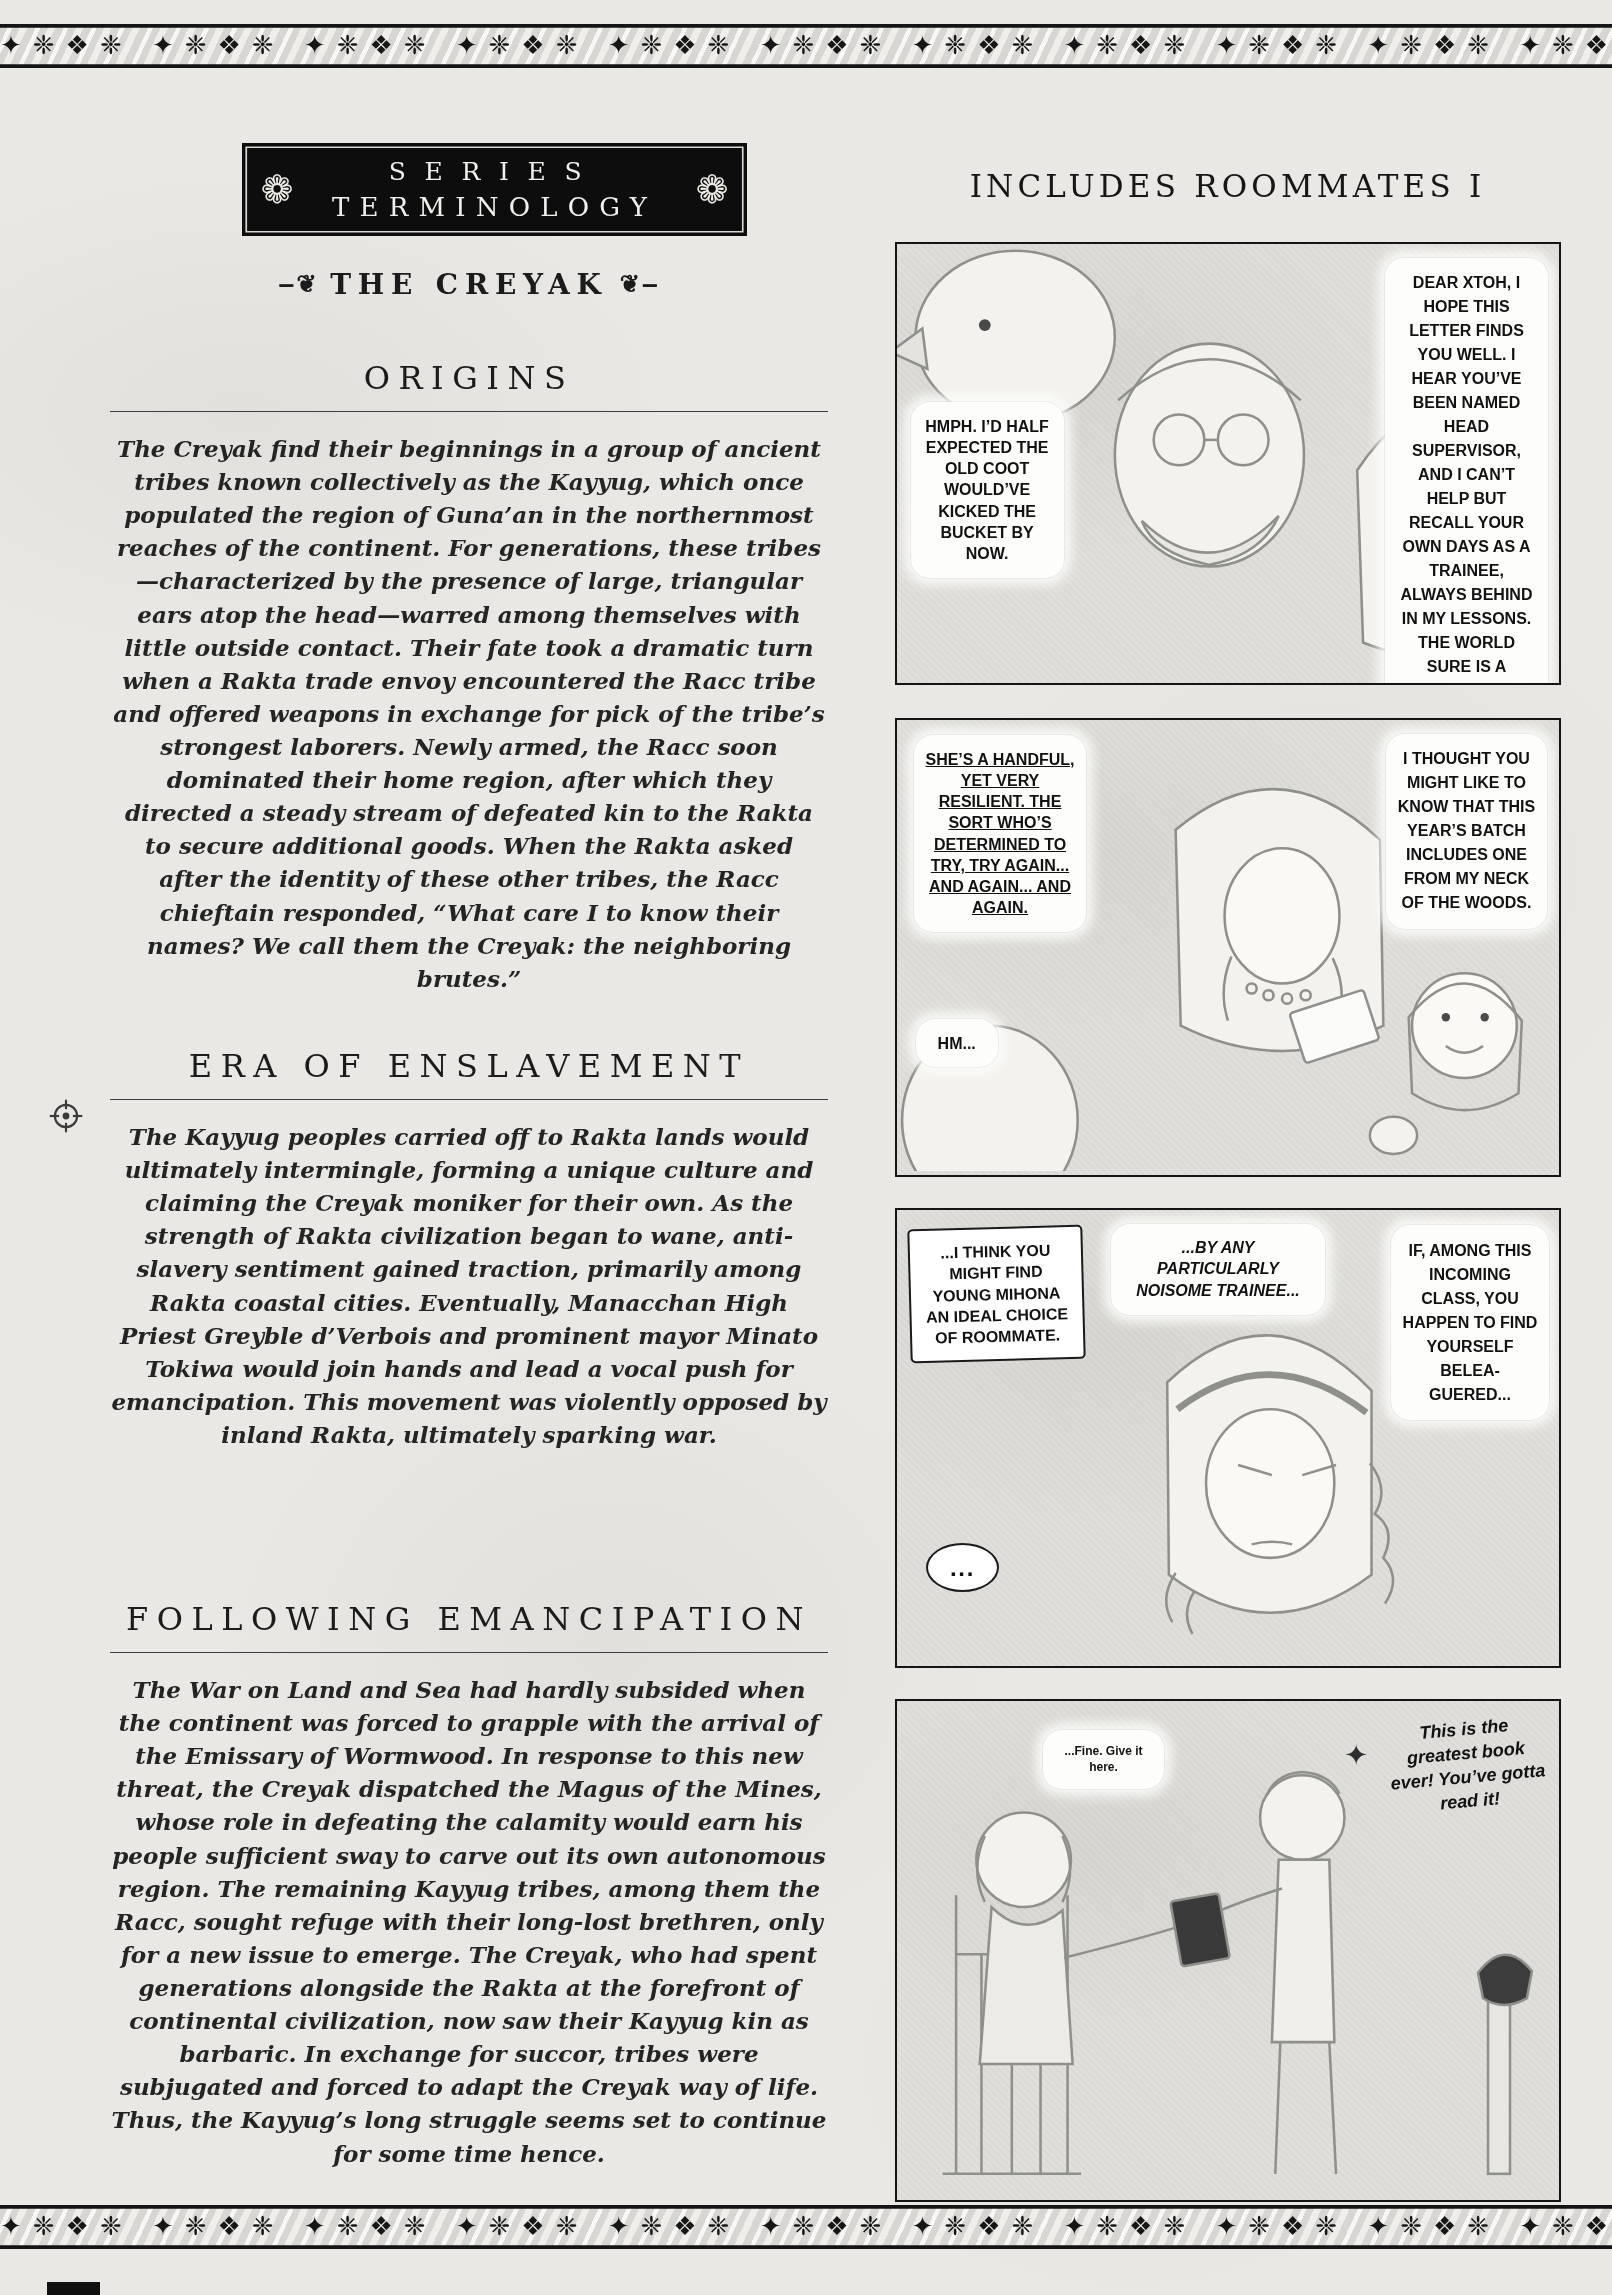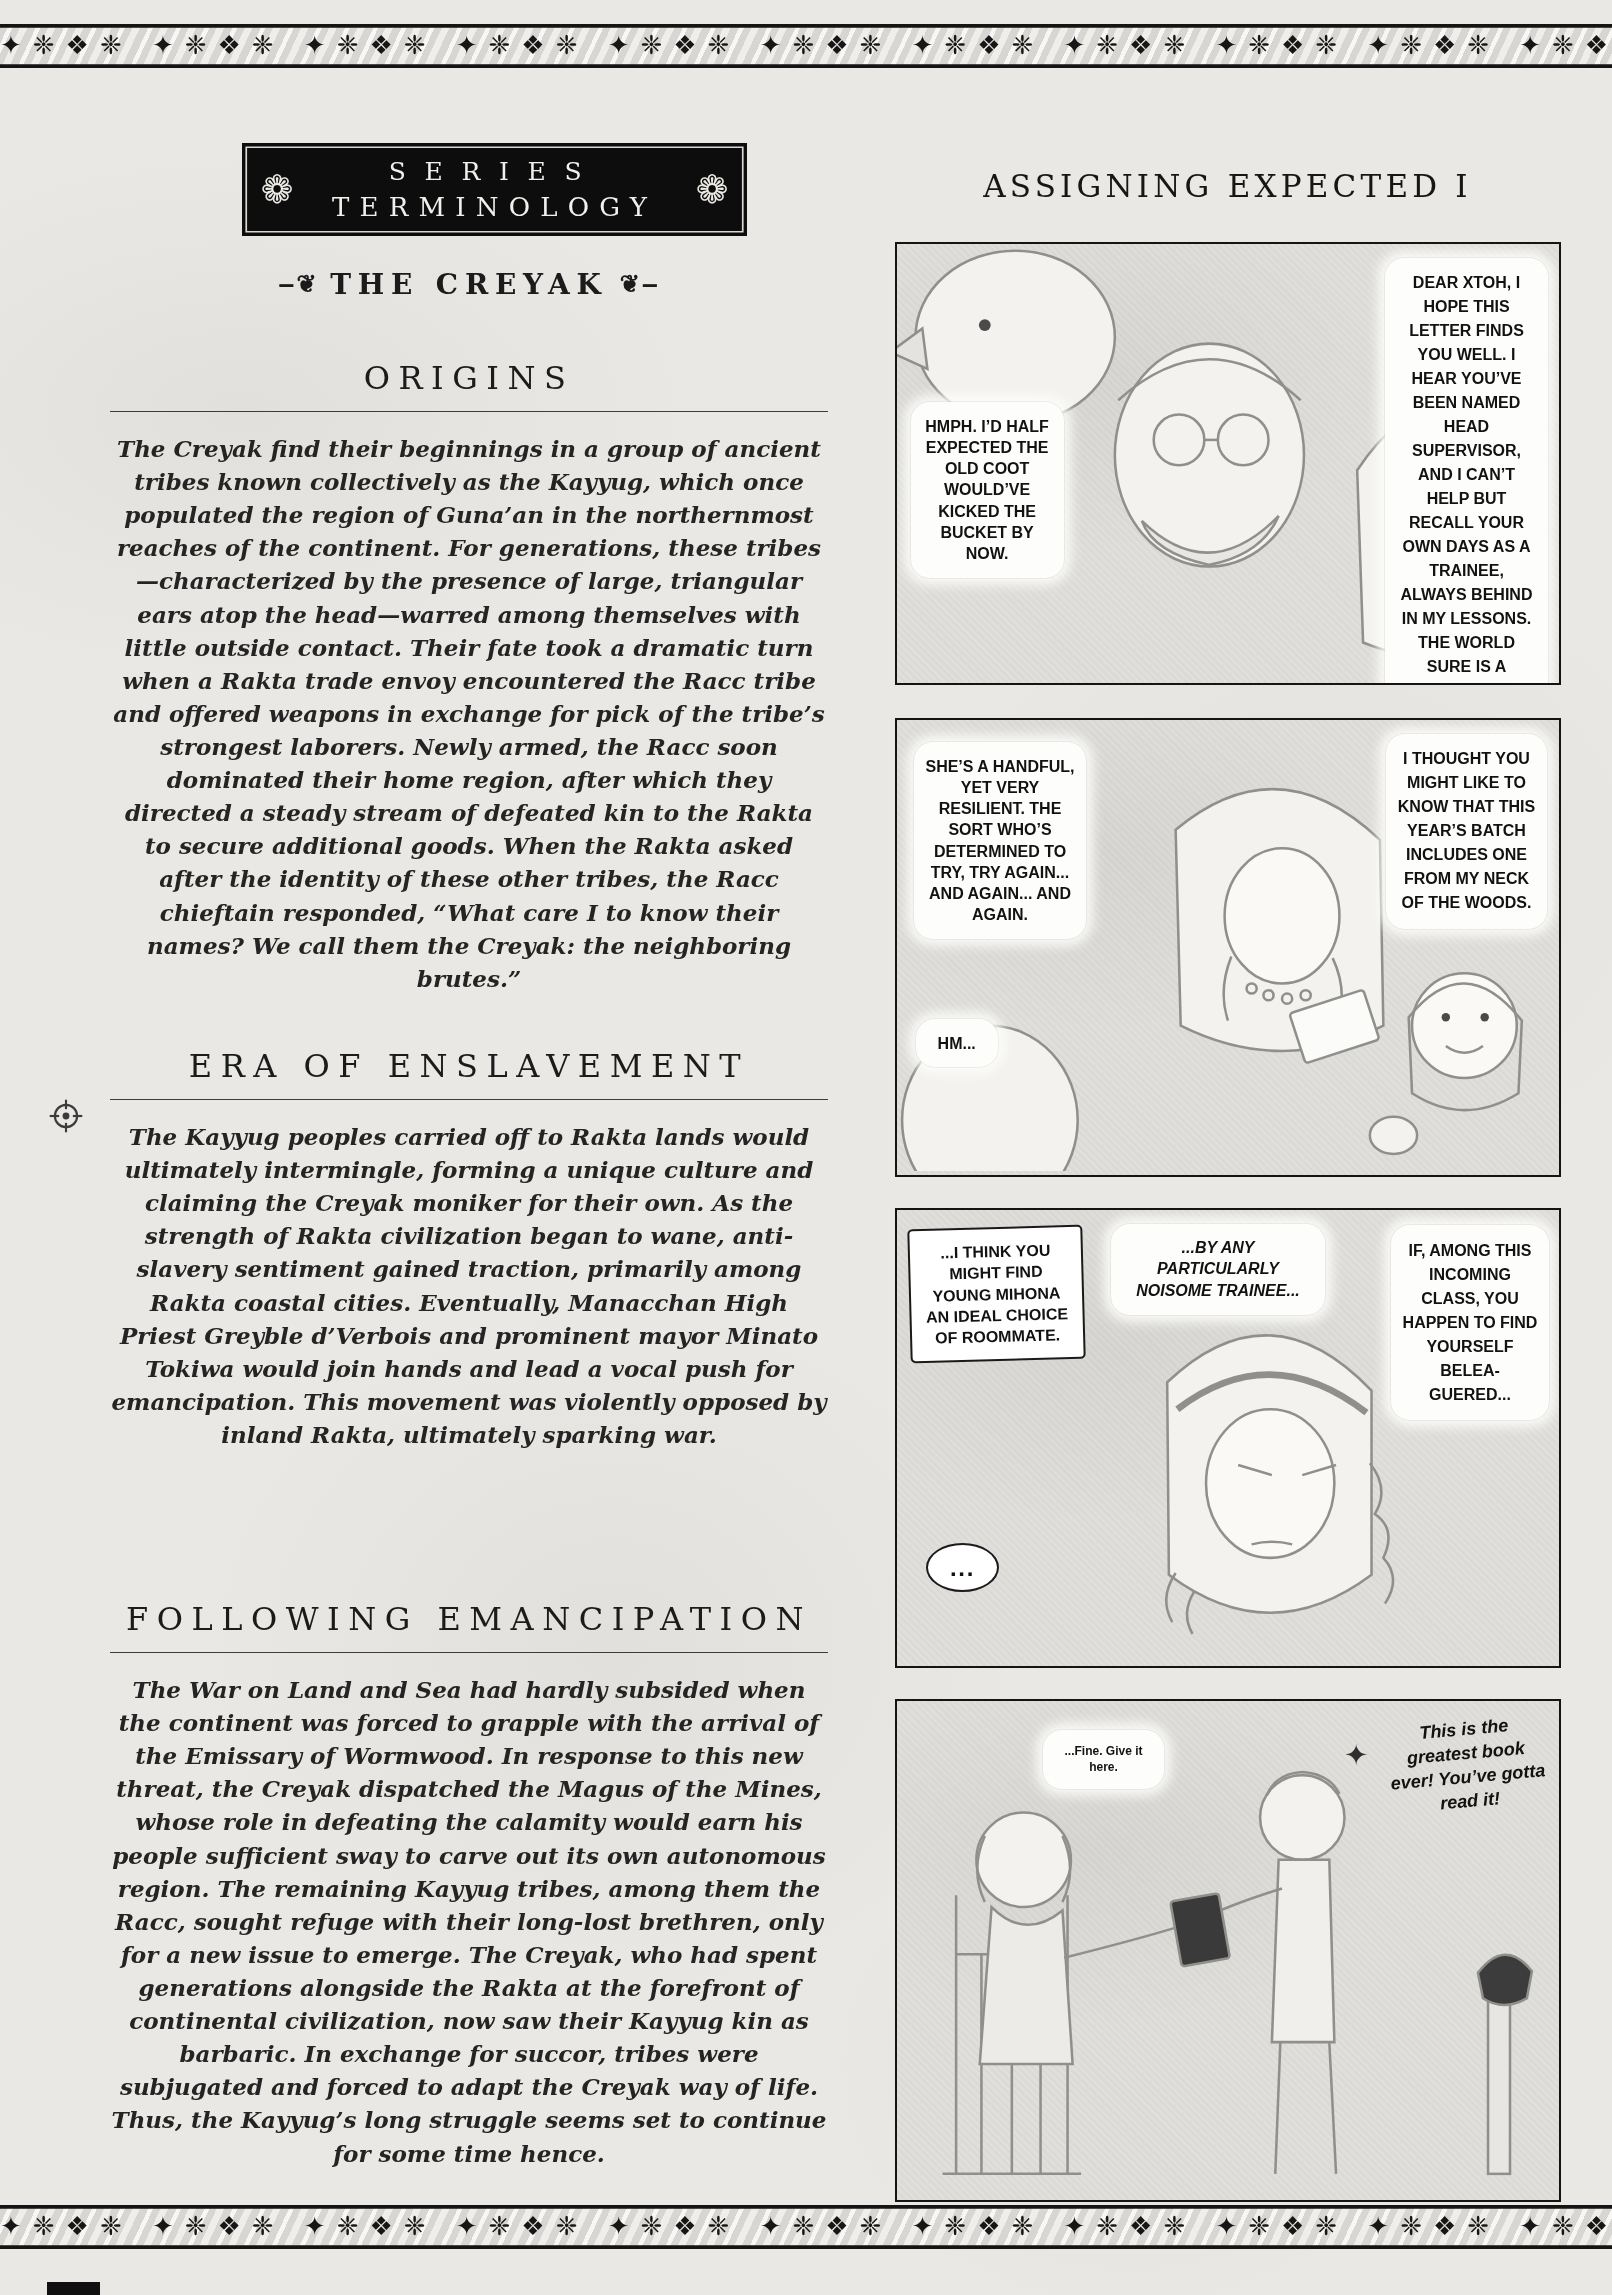--- a/index.html
+++ b/index.html
@@ -143,21 +143,21 @@
   <section class="ts" style="top:1047px">
     <h2 class="sec-h">ERA OF ENSLAVEMENT</h2>
     <p class="sec-b">The Kayyug peoples carried off to Rakta lands would ultimately intermingle, forming a unique culture and claiming the Creyak moniker for their own. As the strength of Rakta civilization began to wane, anti-slavery sentiment gained traction, primarily among Rakta coastal cities. Eventually, Manacchan High Priest Greyble d’Verbois and prominent mayor Minato Tokiwa would join hands and lead a vocal push for emancipation. This movement was violently opposed by inland Rakta, ultimately sparking war.</p>
   </section>
 
   <section class="ts" style="top:1600px">
     <h2 class="sec-h">FOLLOWING EMANCIPATION</h2>
     <p class="sec-b">The War on Land and Sea had hardly subsided when the continent was forced to grapple with the arrival of the Emissary of Wormwood. In response to this new threat, the Creyak dispatched the Magus of the Mines, whose role in defeating the calamity would earn his people sufficient sway to carve out its own autonomous region. The remaining Kayyug tribes, among them the Racc, sought refuge with their long-lost brethren, only for a new issue to emerge. The Creyak, who had spent generations alongside the Rakta at the forefront of continental civilization, now saw their Kayyug kin as barbaric. In exchange for succor, tribes were subjugated and forced to adapt the Creyak way of life. Thus, the Kayyug’s long struggle seems set to continue for some time hence.</p>
   </section>
 
-  <div class="comic-title">ASSIGNING EXPECTED I</div>
+  <div class="comic-title">INCLUDES ROOMMATES I</div>
 
   <section class="panel p1">
     <svg viewBox="0 0 784 516">
       <g fill="none" stroke="#8f8f8c" stroke-width="3">
         <ellipse cx="140" cy="110" rx="118" ry="102" fill="#f3f2ee"></ellipse>
         <path d="M30 100 L-8 128 L36 148 Z" fill="#e4e3df"></path>
         <circle cx="104" cy="96" r="7" fill="#4a4a4a" stroke="none"></circle>
         <ellipse cx="370" cy="250" rx="112" ry="132" fill="#f3f2ee"></ellipse>
         <path d="M262 185 Q370 88 478 185"></path>
         <circle cx="334" cy="232" r="30"></circle>
@@ -186,21 +186,21 @@
           <circle cx="484" cy="326" r="6"></circle>
         <ellipse cx="110" cy="474" rx="104" ry="112" fill="#f3f2ee"></ellipse>
         <circle cx="672" cy="362" r="62" fill="#faf9f6"></circle>
         <path d="M606 352 Q672 270 740 356 L736 442 Q672 482 610 442 Z"></path>
         <path d="M650 386 Q672 402 694 386"></path>
         <circle cx="650" cy="352" r="5" fill="#4a4a4a" stroke="none"></circle>
         <circle cx="696" cy="352" r="5" fill="#4a4a4a" stroke="none"></circle>
         <ellipse cx="588" cy="492" rx="28" ry="22" fill="#f3f2ee"></ellipse>
       </g>
     </svg>
-    <div class="bubble narration" style="left:17px; top:22px; width:172px;">SHE’S A HANDFUL, YET VERY RESILIENT. THE SORT WHO’S DETERMINED TO TRY, TRY AGAIN... AND AGAIN... AND AGAIN.</div>
+    <div class="bubble narration" style="left:17px; top:15px; width:172px;text-decoration:underline;">SHE’S A HANDFUL, YET VERY RESILIENT. THE SORT WHO’S DETERMINED TO TRY, TRY AGAIN... AND AGAIN... AND AGAIN.</div>
     <div class="bubble narration" style="left:18.7px; top:299px; width:82px;">HM...</div>
     <div class="bubble narration letter" style="left:489px; top:13.6px; width:161px;">I THOUGHT YOU MIGHT LIKE TO KNOW THAT THIS YEAR’S BATCH INCLUDES ONE FROM MY NECK OF THE WOODS.</div>
   </section>
 
   <section class="panel p3">
     <svg viewBox="0 0 784 536">
       <g fill="none" stroke="#8f8f8c" stroke-width="3">
         <path d="M320 204 Q442 88 562 214 L562 432 Q442 522 322 432 Z" fill="#f3f2ee"></path>
         <path d="M332 236 Q442 152 556 240" stroke-width="8"></path>
         <ellipse cx="442" cy="324" rx="76" ry="88" fill="#faf9f6"></ellipse>

